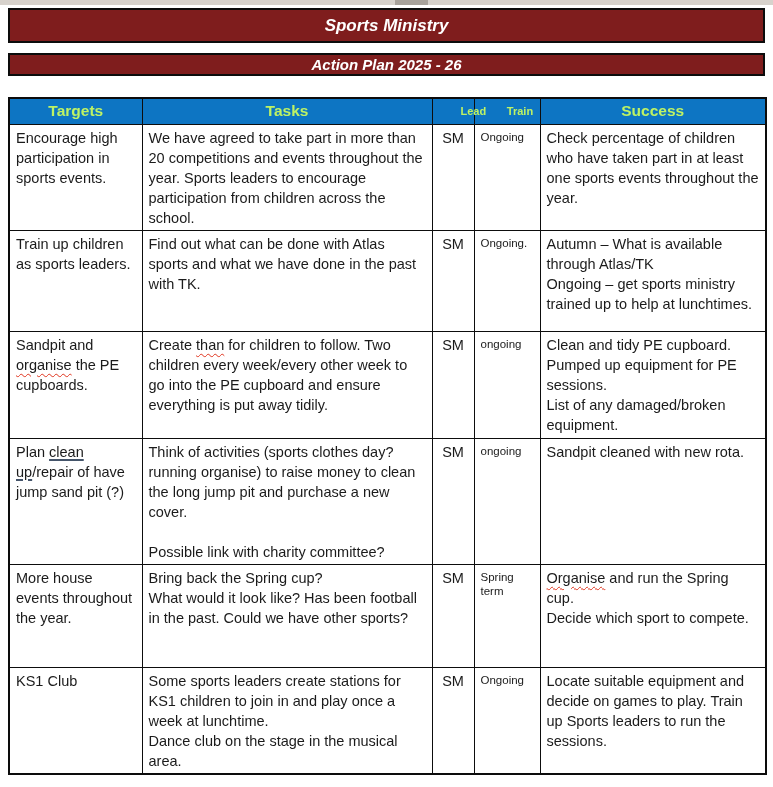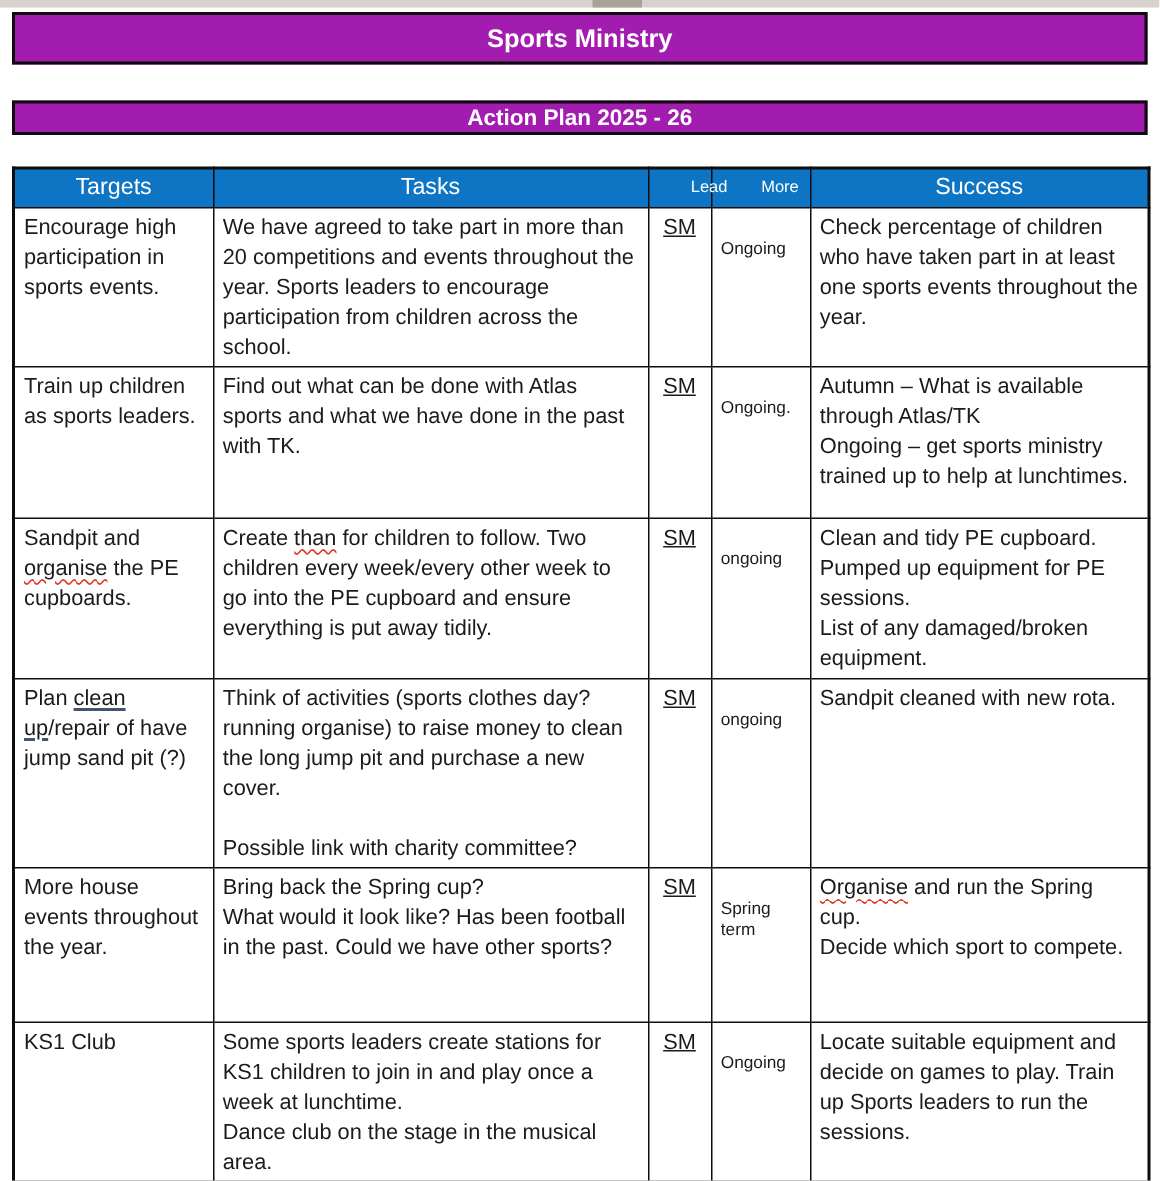--- a/index.html
+++ b/index.html
@@ -16,67 +16,68 @@
     background: #d7d2cc;
   }
   .top-strip .smudge {
     position: absolute; left: 395px; top: 0;
     width: 33px; height: 5px;
     background: #a8a29b;
   }
   .content { padding: 0 8px; }
   .banner {
     border: 2px solid #0c0c0c;
-    background: #a21caf;
+    background: #7f1d1d;
     color: #ffffff;
     font-weight: bold;
     text-align: center;
+    font-style: italic;
   }
   .banner.title-banner {
     margin-top: 3px;
     height: 35px;
     font-size: 17px;
     line-height: 31px;
   }
   .banner.subtitle-banner {
-    margin-top: 24px;
+    margin-top: 10px;
     height: 23px;
     font-size: 15px;
     line-height: 19px;
   }
   table.plan {
     margin-top: 21px;
     border-collapse: collapse;
     table-layout: fixed;
     width: 757px;
     border: 2px solid #0c0c0c;
   }
   table.plan th, table.plan td {
     border: 1.5px solid #0d0d0d;
   }
   th.hdr {
     background: #0d75c3;
-    color: #ffffff;
-    font-weight: normal;
+    color: #bef264;
+    font-weight: bold;
     text-align: center;
     vertical-align: middle;
     padding: 2px;
   }
   th.hdr.big { font-size: 15.5px; }
   th.hdr.small { font-size: 11px; padding-left: 28px; }
   td.cell {
     vertical-align: top;
     padding: 3px 6px 2px 6px;
     font-size: 14.5px;
     line-height: 1.38;
     white-space: pre-line;
     overflow: hidden;
   }
-  td.cell.lead { text-align: center; padding-left: 2px; padding-right: 2px; text-decoration: underline; }
-  td.cell.time { font-size: 11.5px; line-height: 1.3; padding-top: 20px; }
+  td.cell.lead { text-align: center; padding-left: 2px; padding-right: 2px; }
+  td.cell.time { font-size: 11.5px; line-height: 1.3; padding-top: 5px; }
   .sq {
     text-decoration-line: underline;
     text-decoration-style: wavy;
     text-decoration-color: #e0351f;
     text-decoration-thickness: 1px;
     text-underline-offset: 3px;
   }
   .ul {
     text-decoration-line: underline;
     text-decoration-style: solid;
@@ -108,21 +109,21 @@
       <col style="width:290px">
       <col style="width:42px">
       <col style="width:66px">
       <col style="width:226px">
     </colgroup>
     <thead>
       <tr style="height:26px">
         <th class="hdr big">Targets</th>
         <th class="hdr big">Tasks</th>
         <th class="hdr small">Lead</th>
-        <th class="hdr small">More</th>
+        <th class="hdr small">Train</th>
         <th class="hdr big">Success</th>
       </tr>
     </thead>
     <tbody>
       <tr style="height:101px">
         <td class="cell">Encourage high participation in sports events.</td>
         <td class="cell">We have agreed to take part in more than 20 competitions and events throughout the year. Sports leaders to encourage participation from children across the school.</td>
         <td class="cell lead">SM</td>
         <td class="cell time">Ongoing</td>
         <td class="cell">Check percentage of children who have taken part in at least one sports events throughout the year.</td>

